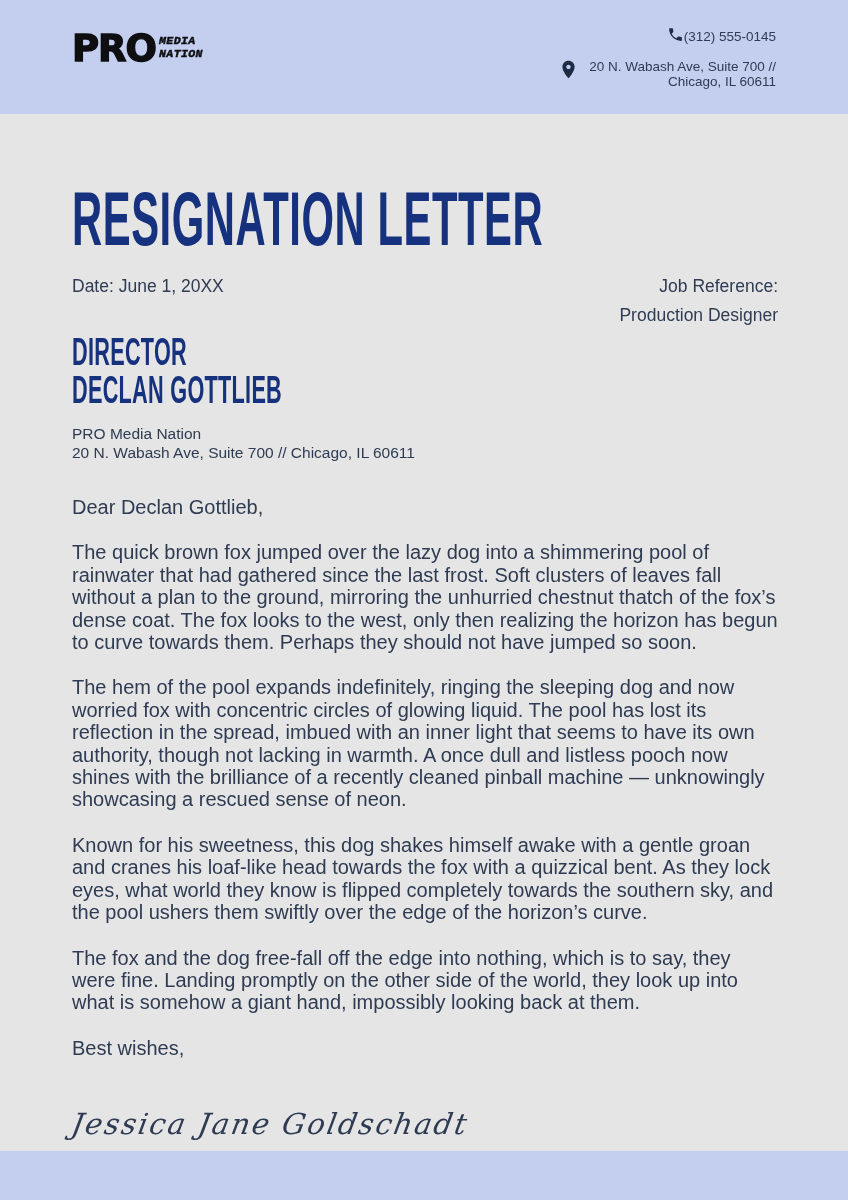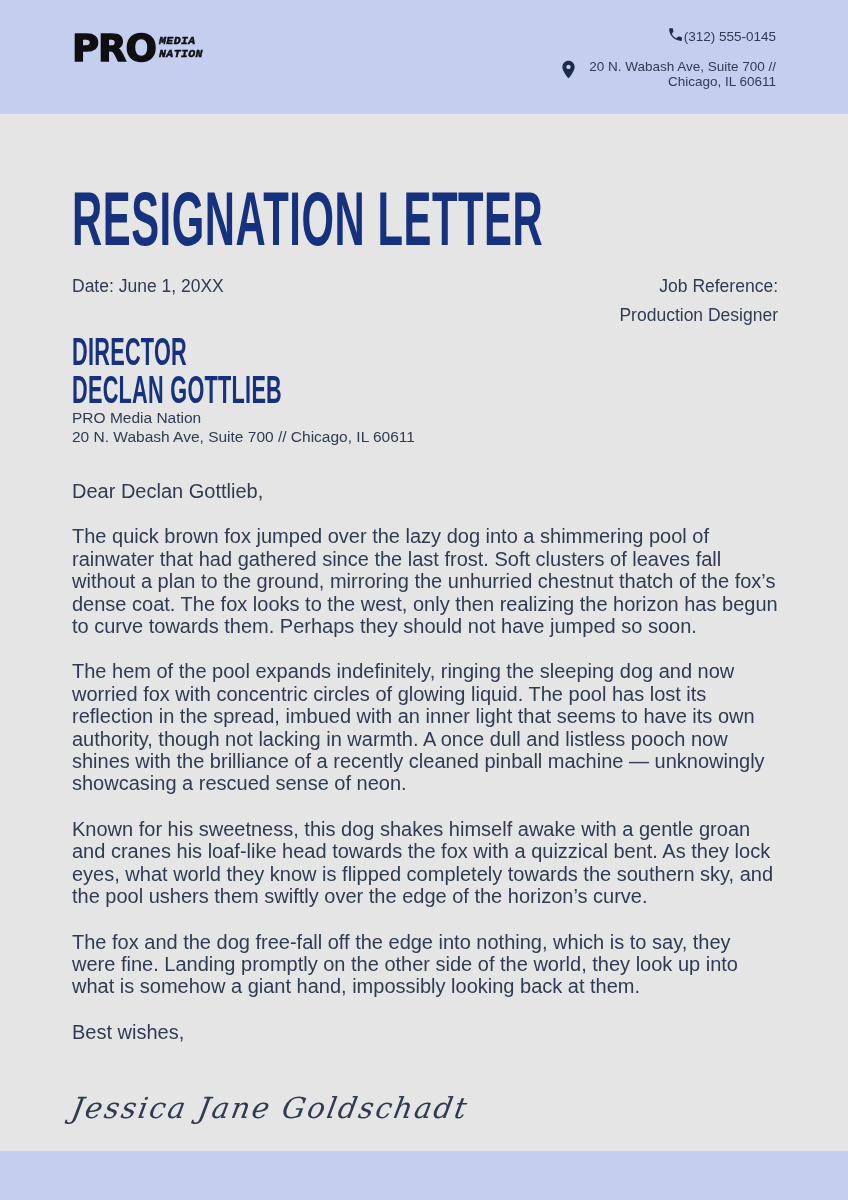--- a/index.html
+++ b/index.html
@@ -65,21 +65,21 @@
     margin-top:14px;
     display:flex;justify-content:space-between;align-items:flex-start;
     font-size:17.5px;
   }
   .date-line{line-height:29px;}
   .label-bold{font-weight:400;}
   .jobref{text-align:right;line-height:29px;}
   .recipient{margin-top:4px;}
   .recipient-line{line-height:37.5px;height:37.5px;}
   .recipient-line .condensed{font-size:38px;transform:scaleX(.57);letter-spacing:.5px;}
-  .company{font-size:15.5px;line-height:18.5px;}
+  .company{margin-top:16px;font-size:15.5px;line-height:18.5px;}
   .body-copy{margin-top:34px;}
   .body-copy p{
     font-size:20px;line-height:22.4px;
     margin:0 0 23px 0;
     max-width:712px;
   }
   .signature{
     margin-top:18px;
     font-family:"DejaVu Serif",serif;
     font-style:italic;font-size:29px;line-height:48px;

